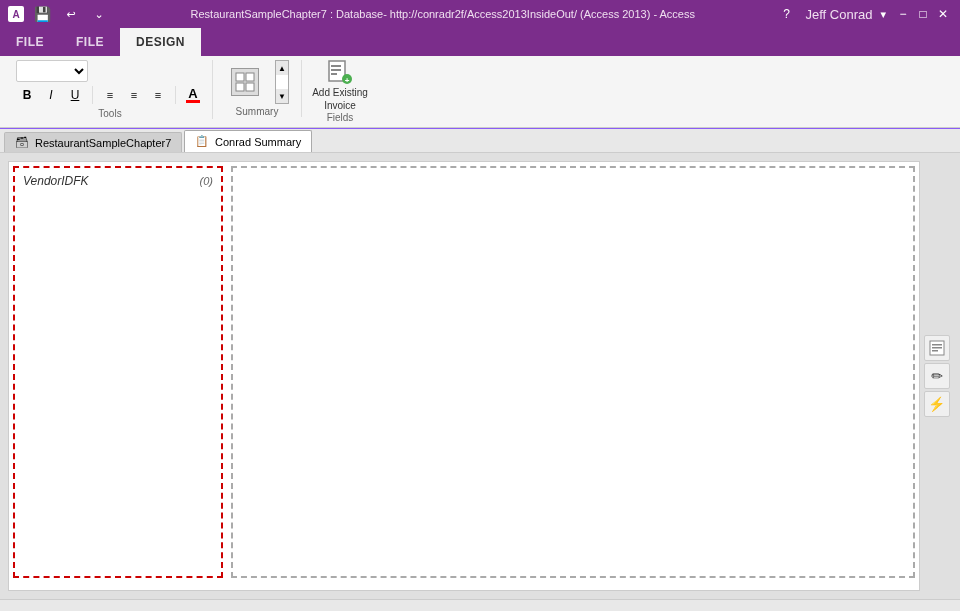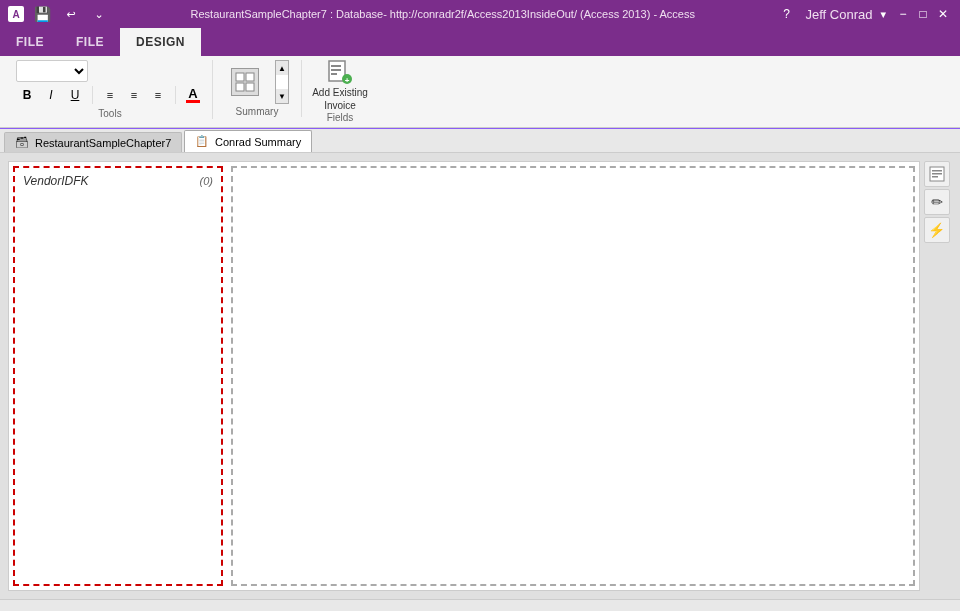--- a/index.html
+++ b/index.html
@@ -76,21 +76,21 @@
     
     .doc-tabs { display: flex; background: #e8e8e8; border-bottom: 1px solid #ccc; height: 24px; padding: 0 4px; gap: 2px; align-items: flex-end; }
     .doc-tab {
       display: flex; align-items: center; padding: 0 10px; height: 20px;
       background: #d0d0d0; border: 1px solid #bbb; border-bottom: none;
       font-size: 11px; cursor: pointer; gap: 6px; border-radius: 2px 2px 0 0;
     }
     .doc-tab.active { background: white; border-color: #aaa; height: 22px; }
 
     
-    .main-area { background: #e0e0e0; padding: 8px; display: flex; gap: 4px; position: relative; }
+    .main-area { background: #e0e0e0; padding: 8px; display: flex; gap: 4px; position: relative; align-items: center; }
 
     
     .form-canvas {
       flex: 1; background: white; border: 1px solid #ccc; position: relative; min-height: 430px;
     }
     .form-canvas-inner {
       display: flex; height: 100%; min-height: 420px;
     }
     .form-left-outer { border: 2px dashed #cc0000; min-height: 410px; margin: 0; }
     .field-item {

